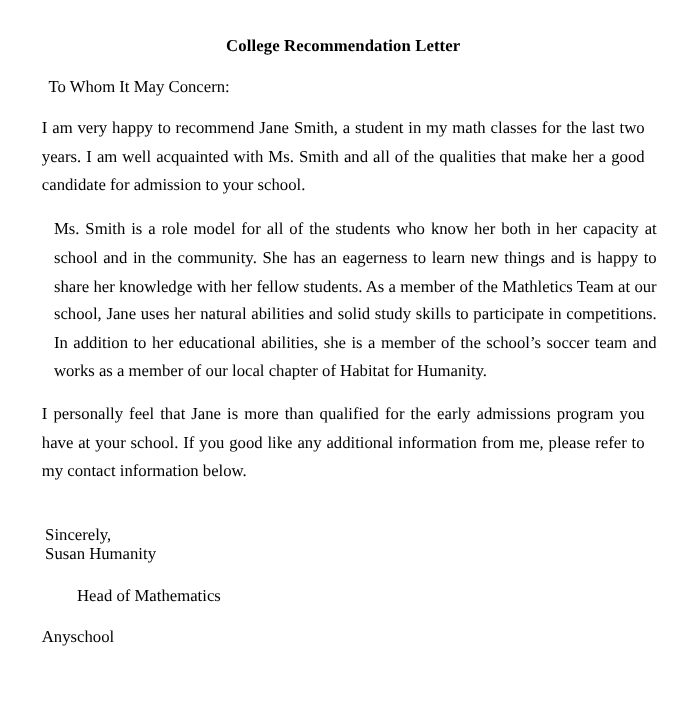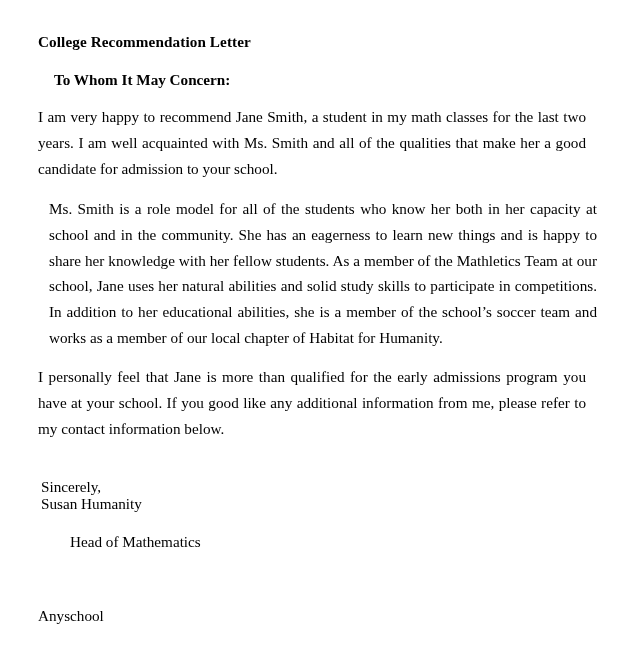--- a/index.html
+++ b/index.html
@@ -4,36 +4,36 @@
 <style>
   html, body { margin: 0; padding: 0; background: #ffffff; }
   body { width: 619px; height: 657px; overflow: hidden; position: relative; }
   .page {
     position: absolute; left: 38px; top: 0; width: 548px;
     font-family: "Liberation Serif", "DejaVu Serif", serif;
     color: #000000; font-size: 15.2px;
   }
   .title {
     position: absolute; left: 0; width: 548px; top: 31px;
-    font-weight: bold; font-size: 15.2px; line-height: 22px;
+    text-align: center; font-weight: bold; font-size: 15.2px; line-height: 22px;
     letter-spacing: 0.1px;
   }
-  .salutation { position: absolute; left: 16px; top: 69px; line-height: 22px; font-weight: bold; }
+  .salutation { position: absolute; left: 6px; top: 69px; line-height: 22px; }
   .para {
     position: absolute; left: 0; width: 548px; margin: 0;
     text-align: justify; line-height: 25.8px; font-family: Liberation Serif, serif;
   }
   .p1 { top: 104px; }
   .p2 { top: 196px; margin-left: 11px; }
   .p3 { top: 364px; }
   .line { position: absolute; line-height: 22px; white-space: nowrap; }
   .closing { left: 3px; top: 476px; }
   .signer { left: 3px; top: 493px; }
   .position { left: 0; top: 531px; margin-left: 32px; }
-  .org { left: 0; top: 569px; margin-top: 36px; }
+  .org { left: 0; top: 569px; }
 </style>
 </head>
 <body>
 
 <div class="page">
   <div class="title">College Recommendation Letter</div>
   <div class="salutation">To Whom It May Concern:</div>
   <p class="para p1">I am very happy to recommend Jane Smith, a student in my math classes for the last two years. I am well acquainted with Ms. Smith and all of the qualities that make her a good candidate for admission to your school.</p>
   <p class="para p2">Ms. Smith is a role model for all of the students who know her both in her capacity at school and in the community. She has an eagerness to learn new things and is happy to share her knowledge with her fellow students. As a member of the Mathletics Team at our school, Jane uses her natural abilities and solid study skills to participate in competitions. In addition to her educational abilities, she is a member of the school’s soccer team and works as a member of our local chapter of Habitat for Humanity.</p>
   <p class="para p3">I personally feel that Jane is more than qualified for the early admissions program you have at your school. If you good like any additional information from me, please refer to my contact information below.</p>

